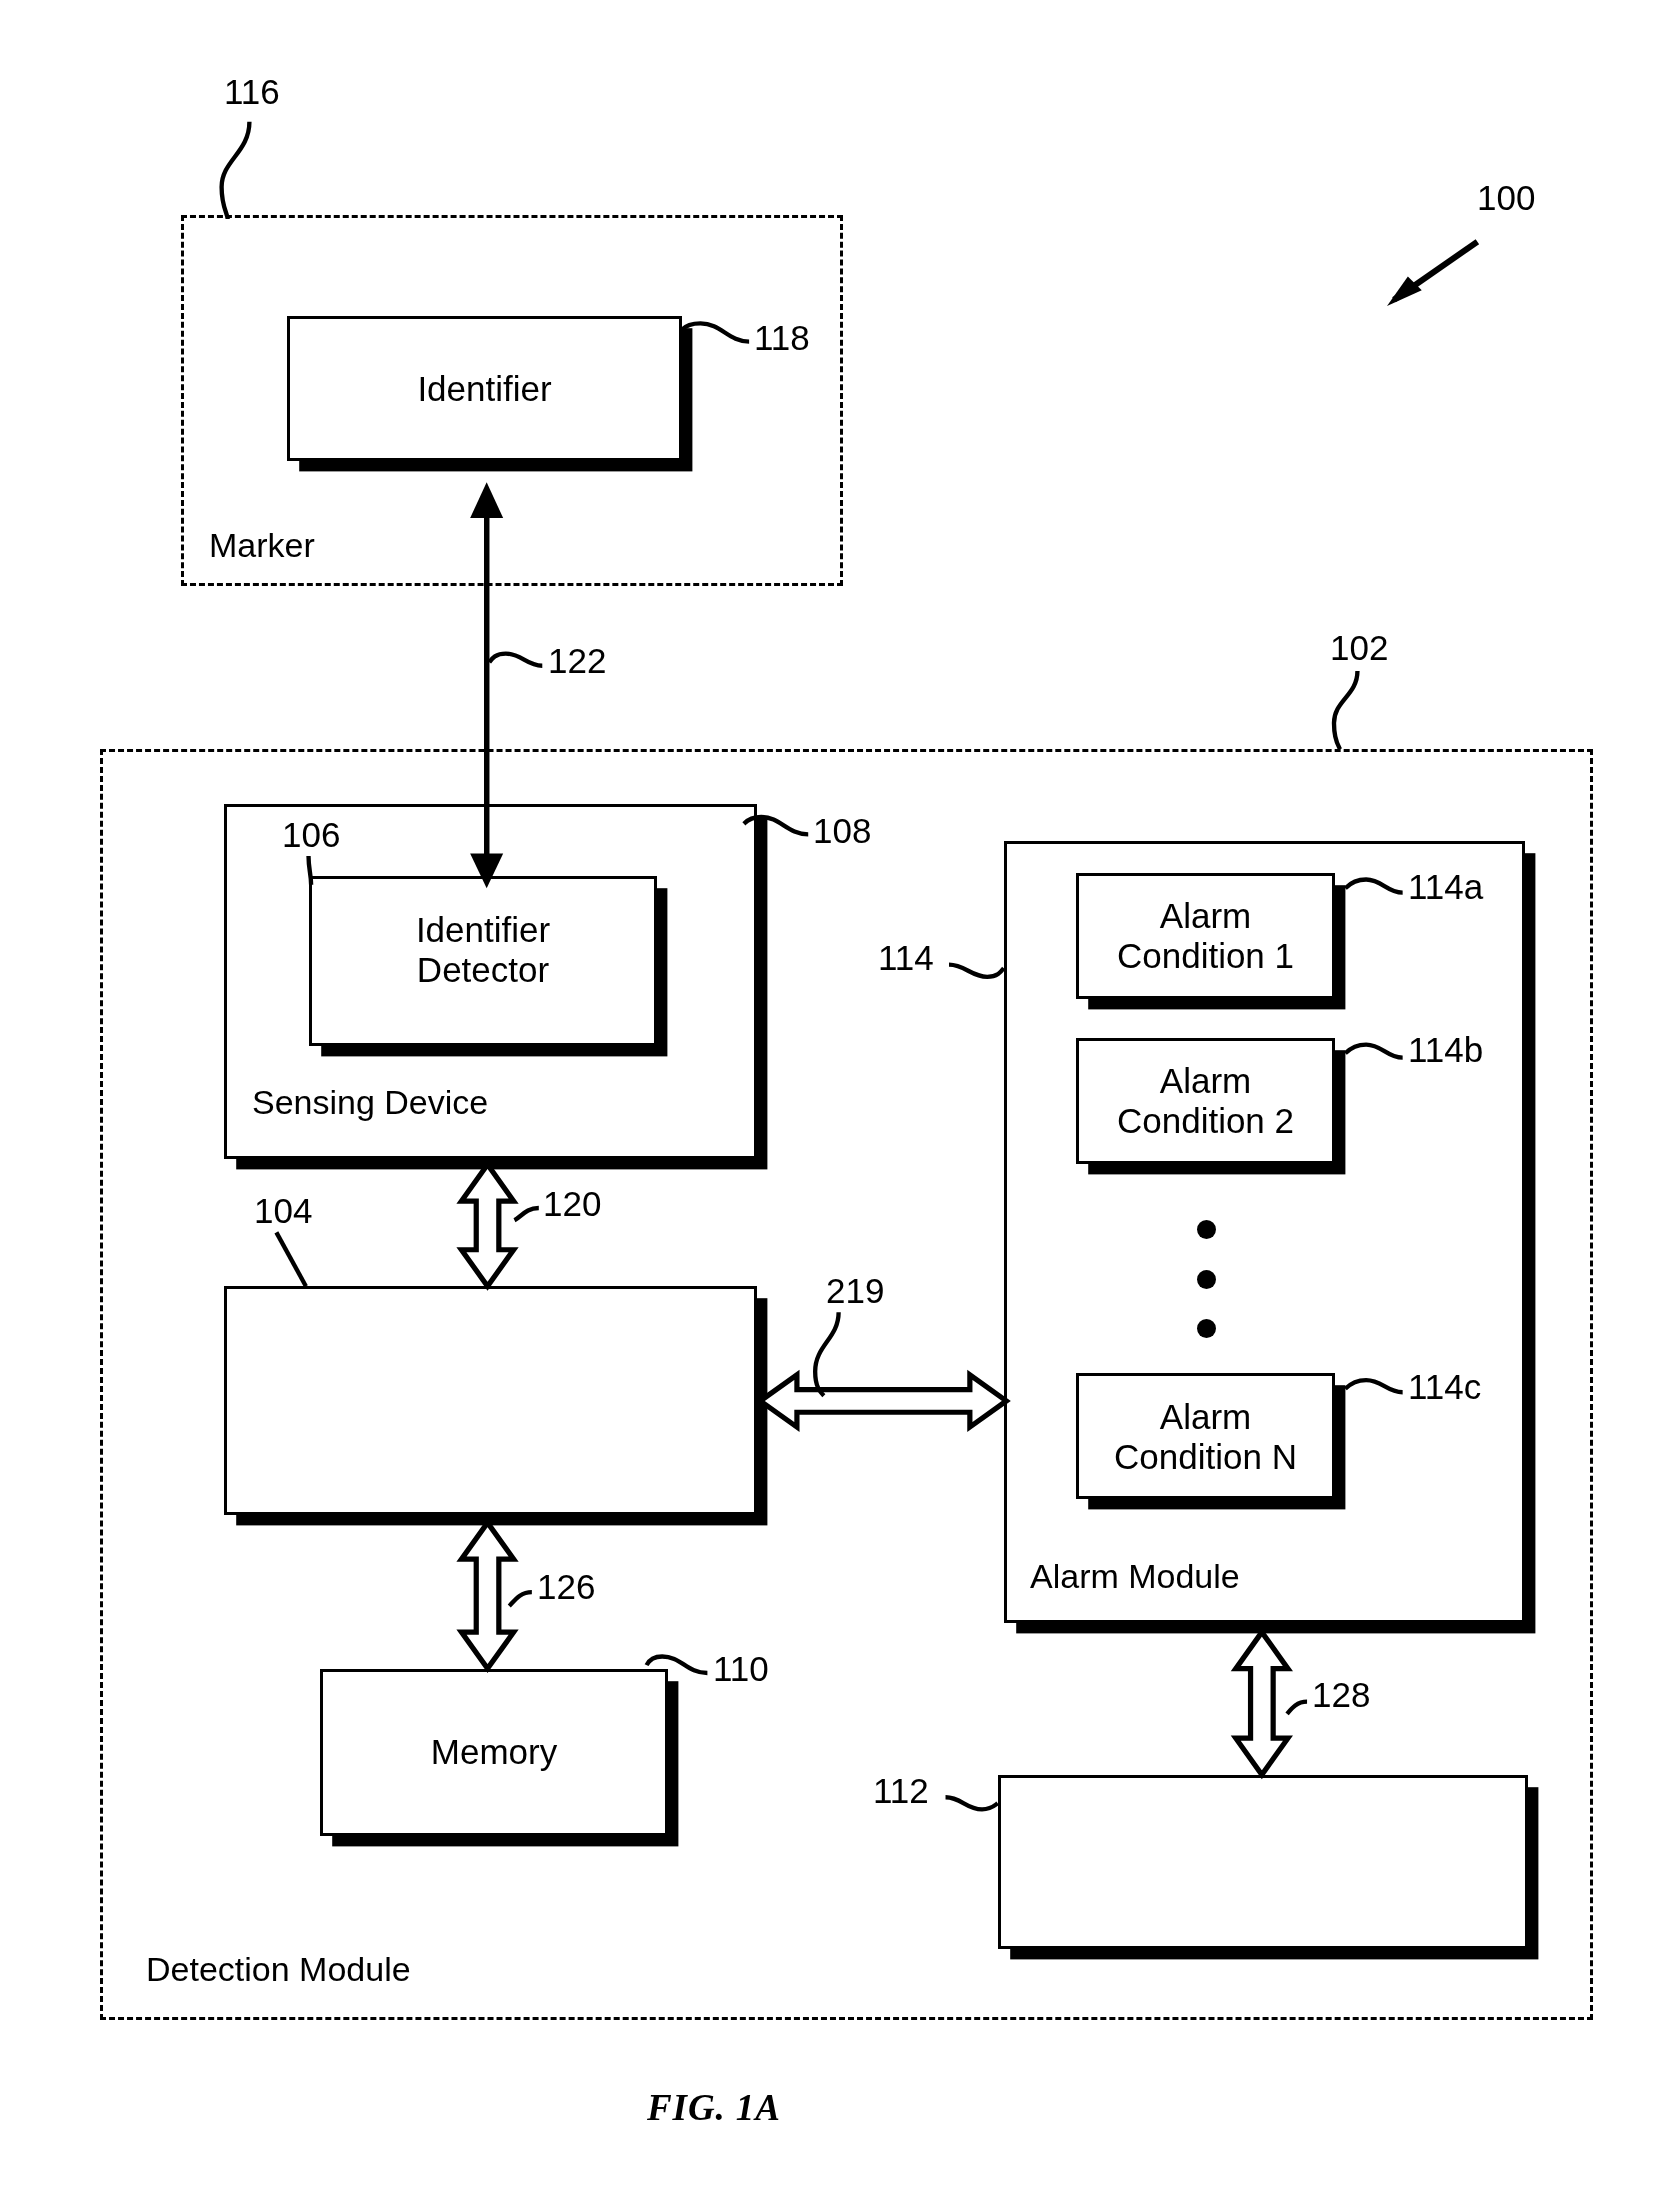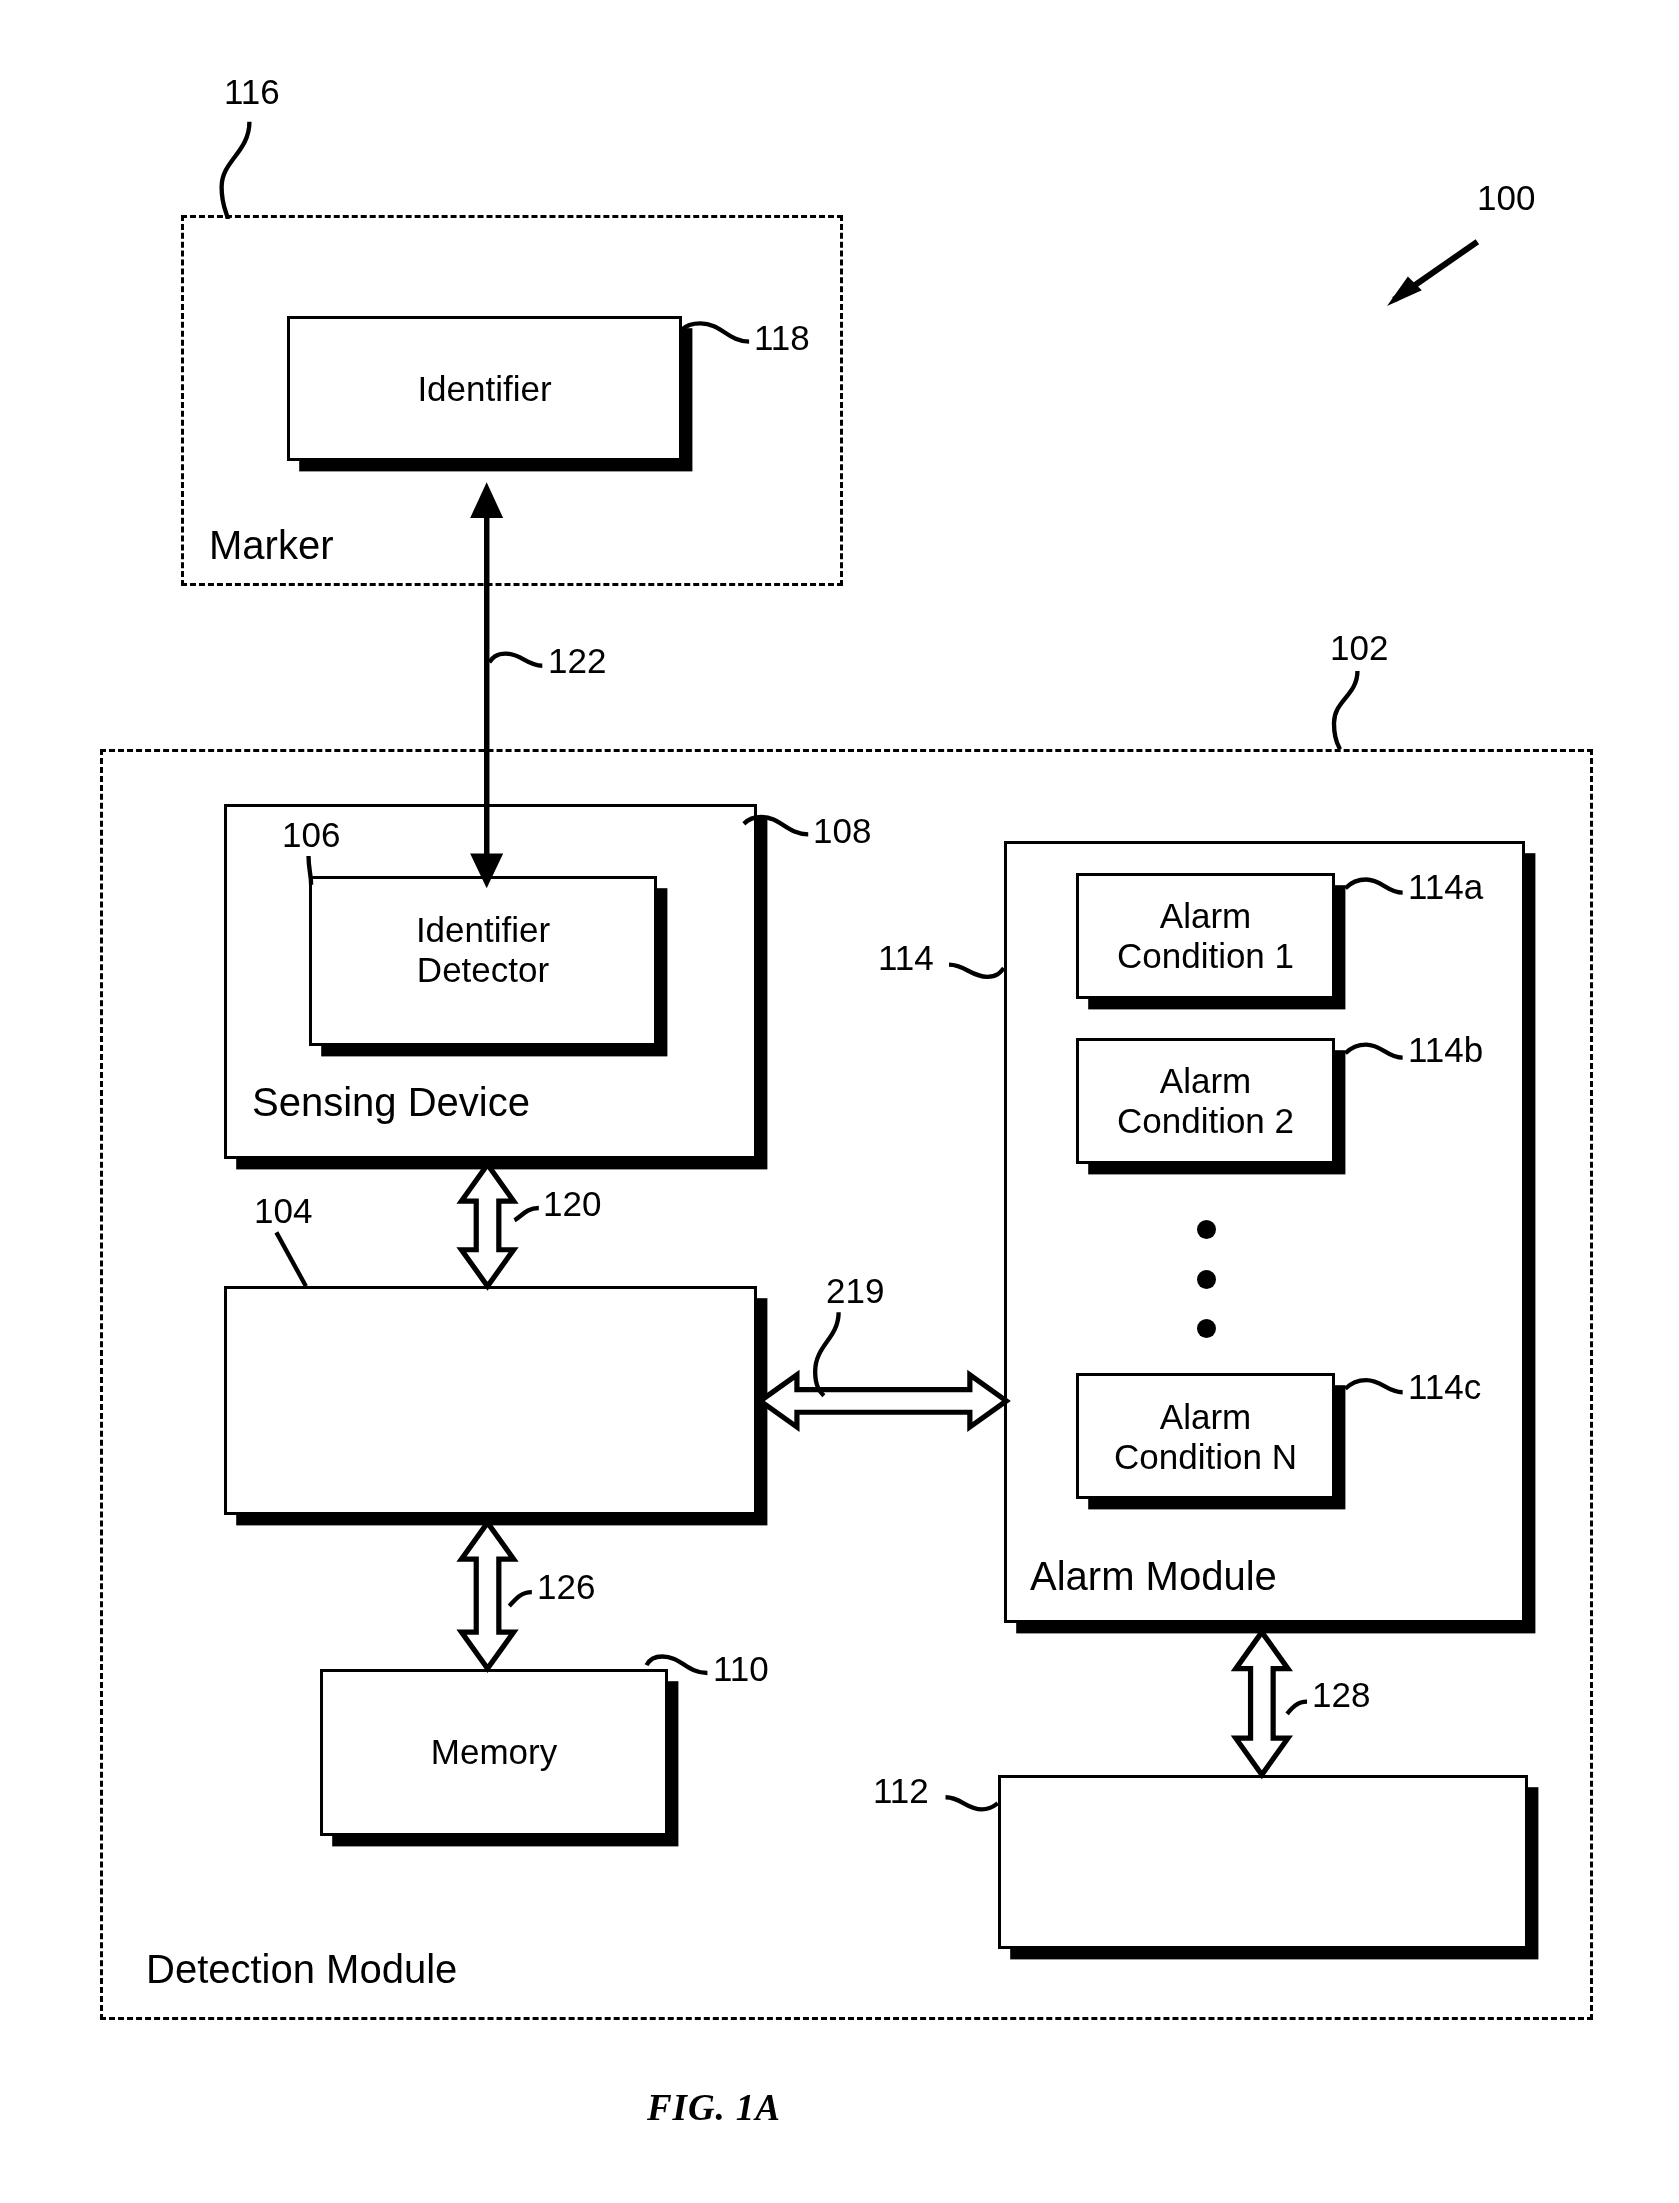--- a/index.html
+++ b/index.html
@@ -42,21 +42,21 @@
     box-sizing: border-box;
   }
   .dashbox {
     position: absolute;
     border: 3.5px dashed #000;
     background: transparent;
     box-sizing: border-box;
   }
   .innerlabel {
     position: absolute;
-    font-size: 40px;
+    font-size: 34px;
     line-height: 40px;
     white-space: nowrap;
   }
   .figtitle {
     position: absolute;
     font-size: 37px;
     font-weight: bold;
     font-style: italic;
     font-family: "Liberation Serif", serif;
     letter-spacing: 0.9px;

